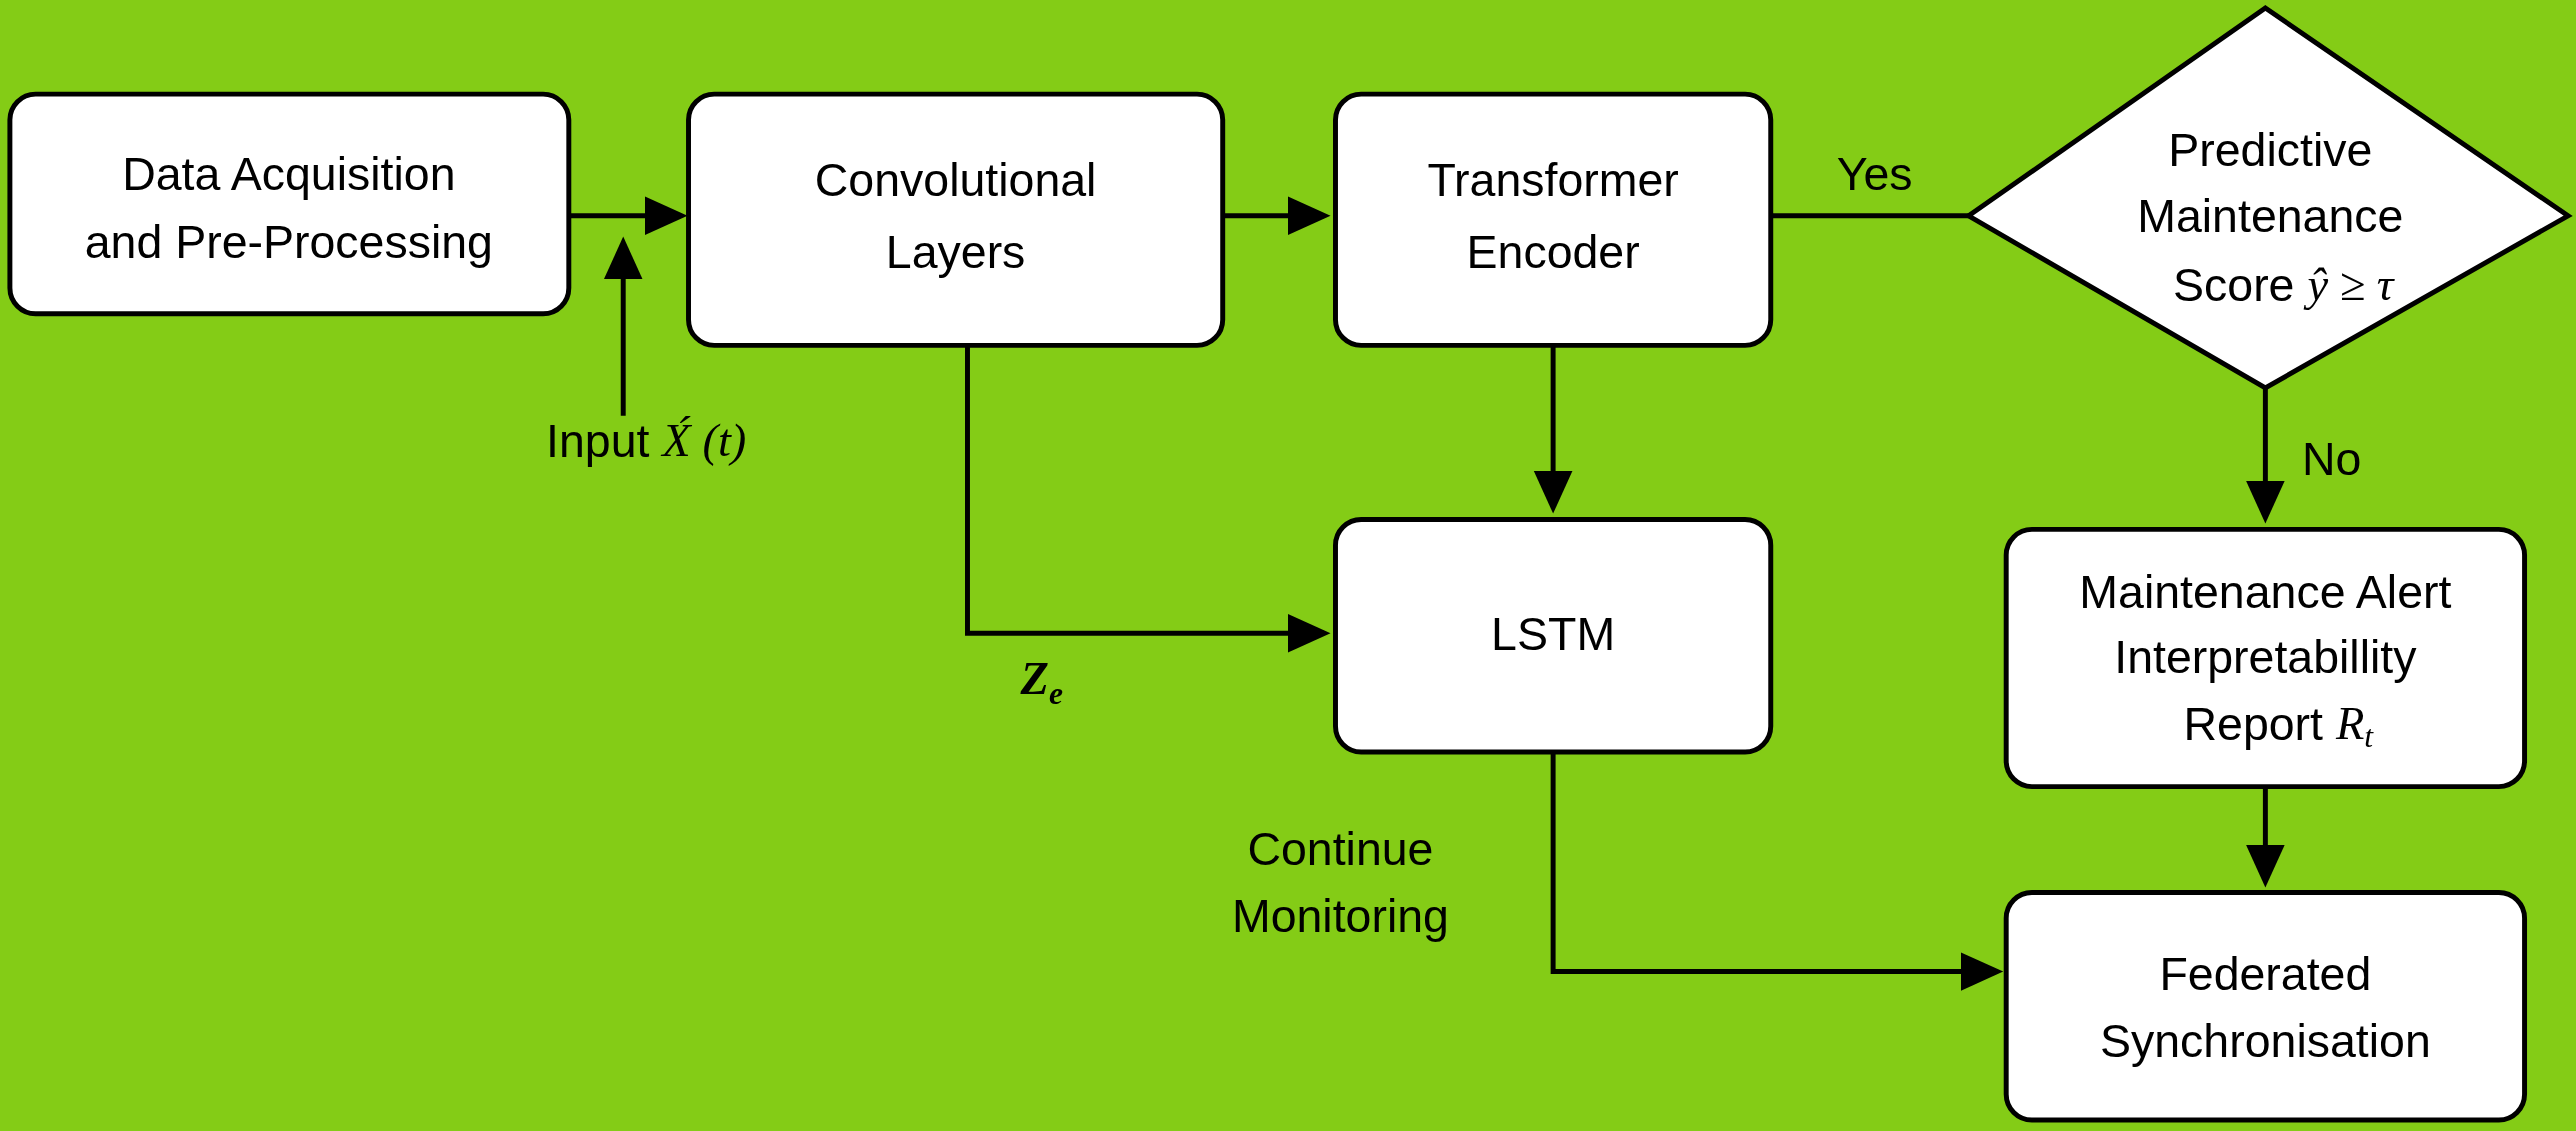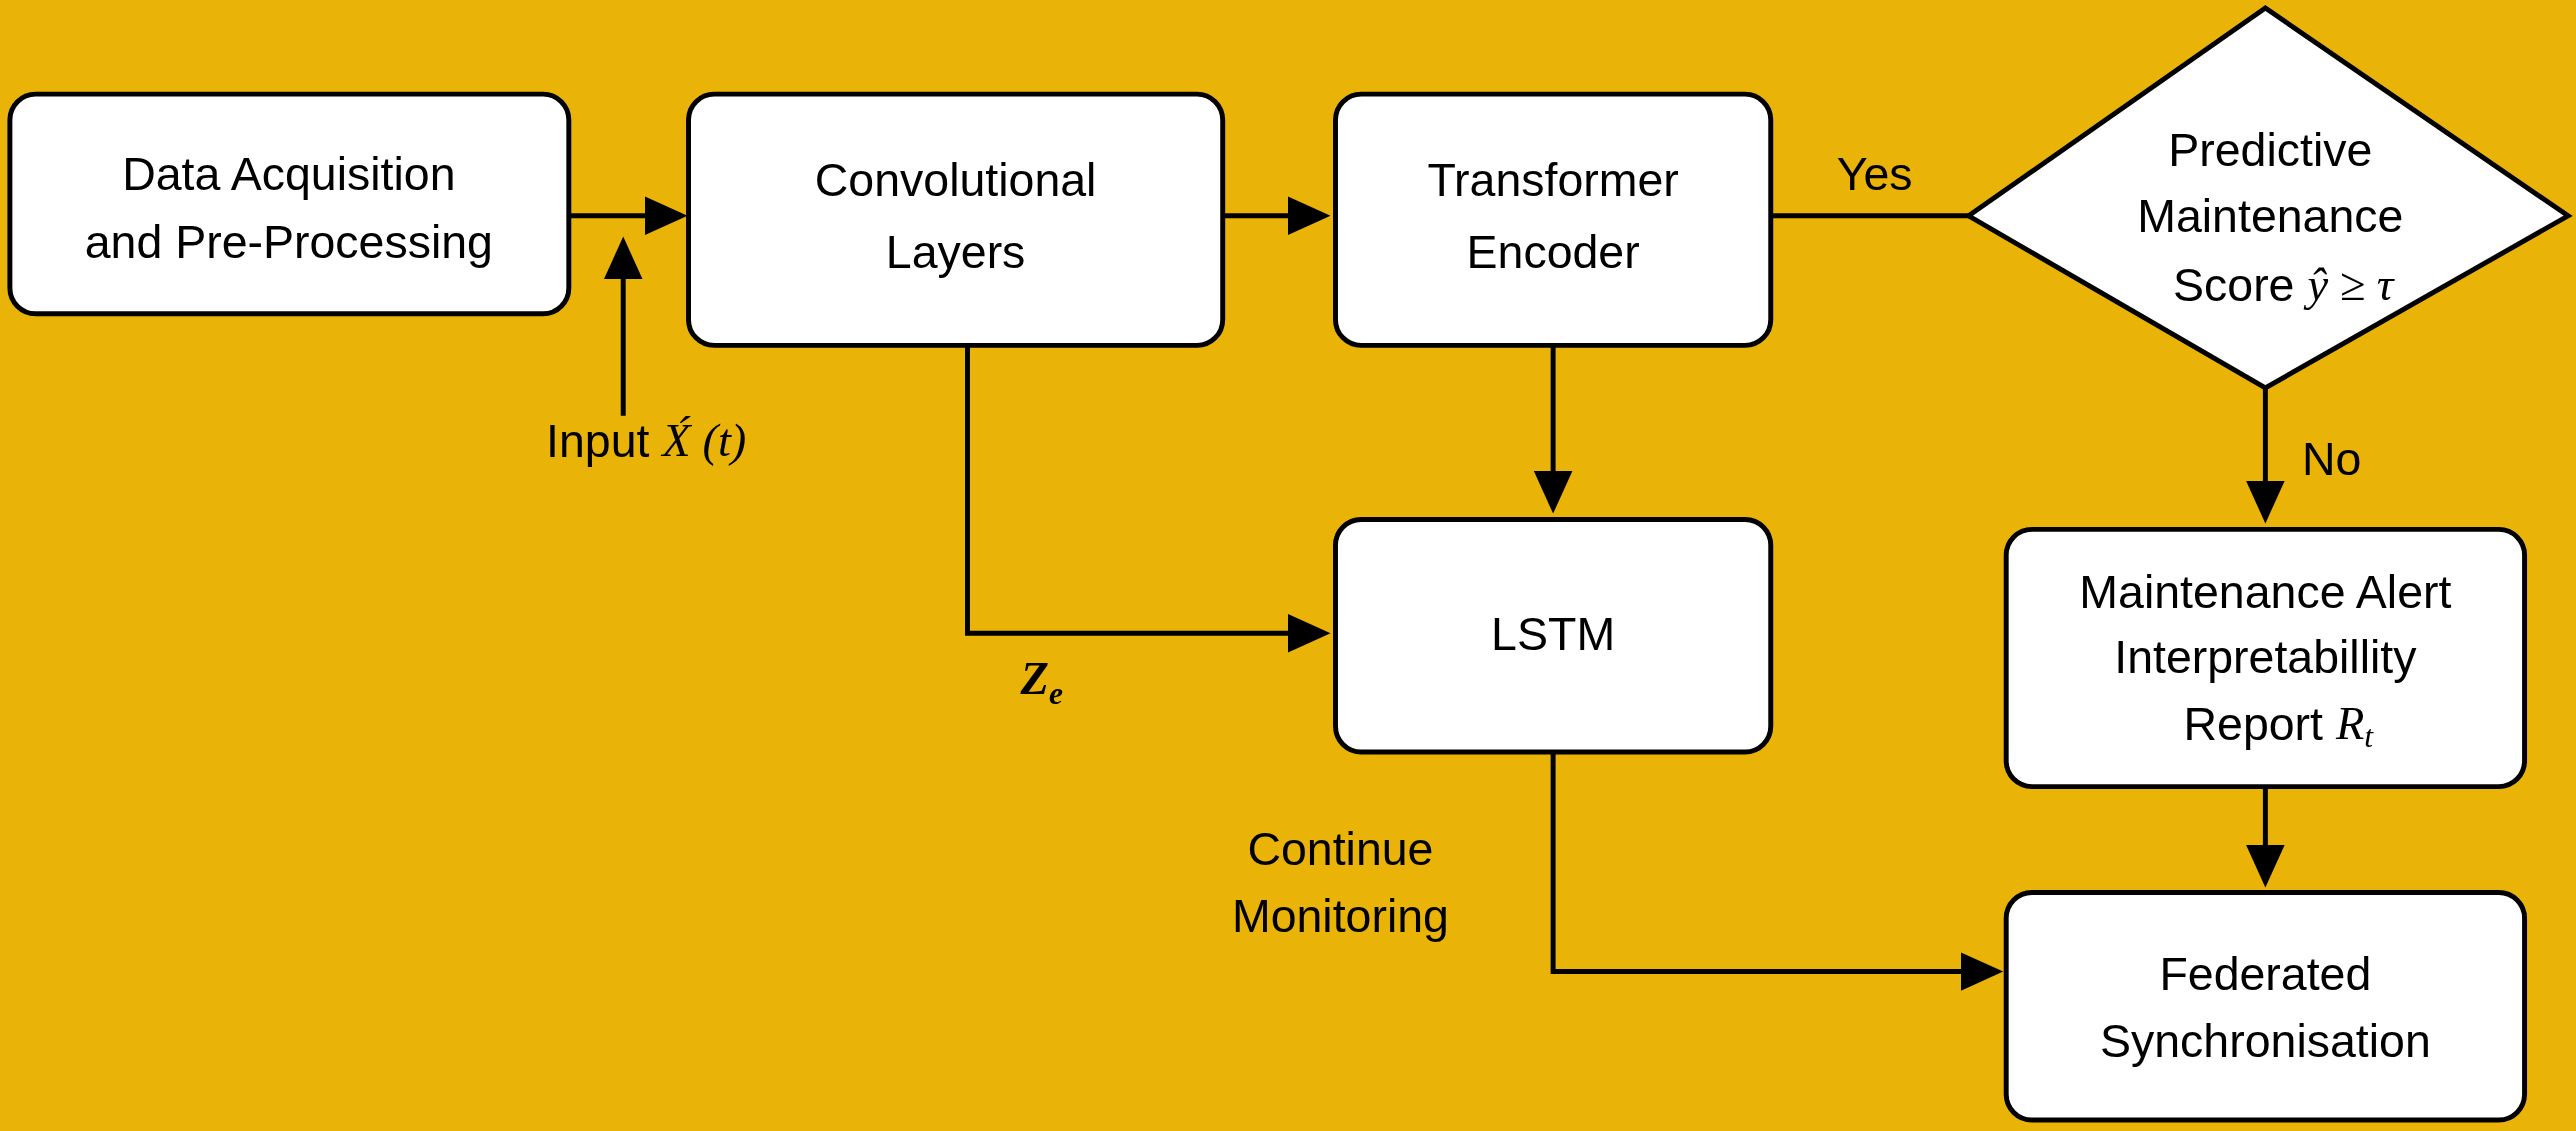--- a/index.html
+++ b/index.html
@@ -4,21 +4,21 @@
 <style>
   html, body {
     margin: 0;
     padding: 0;
     background: #ffffff;
   }
   #canvas {
     position: relative;
     width: 2576px;
     height: 1132px;
-    background: #eab308;
+    background: #84cc16;
     overflow: hidden;
     font-family: "Liberation Sans", sans-serif;
   }
   svg.flow {
     position: absolute;
     top: 0;
     left: 0;
     width: 2576px;
     height: 1132px;
   }

